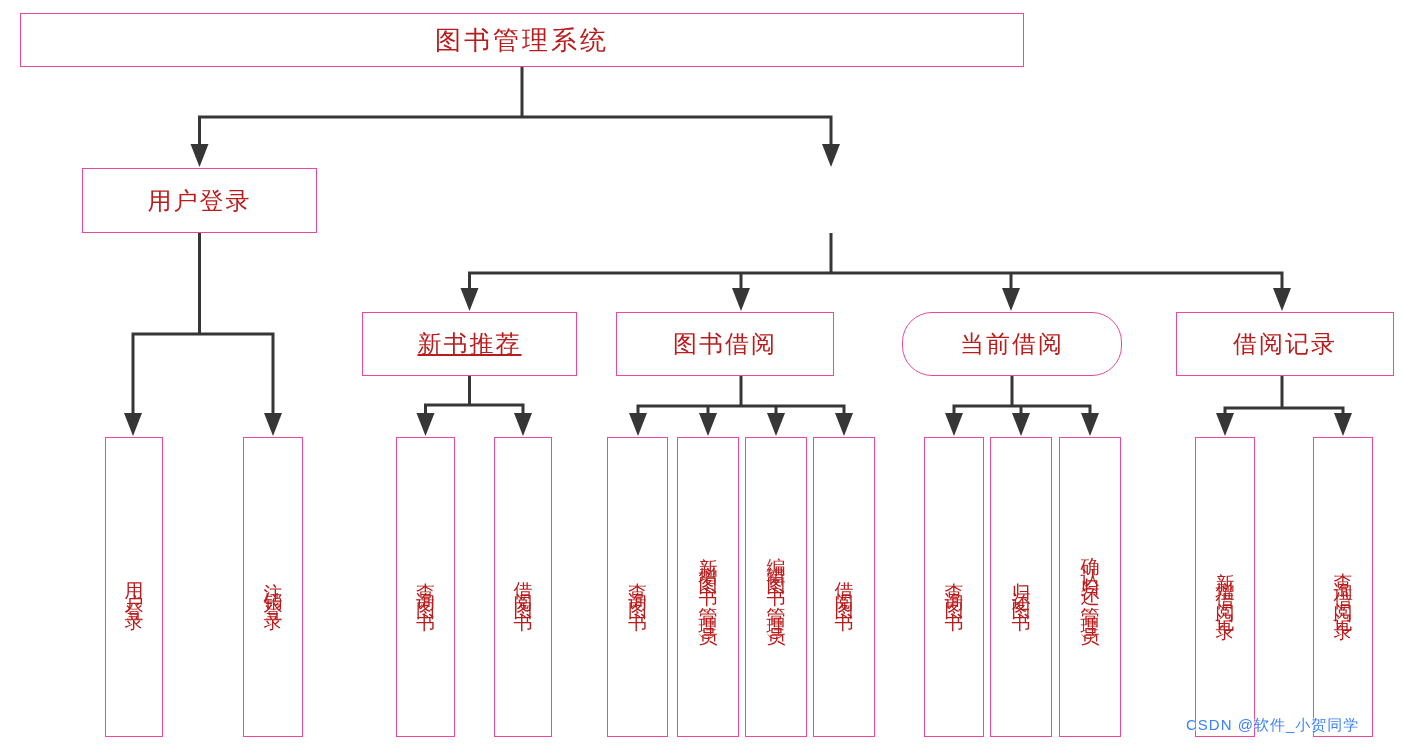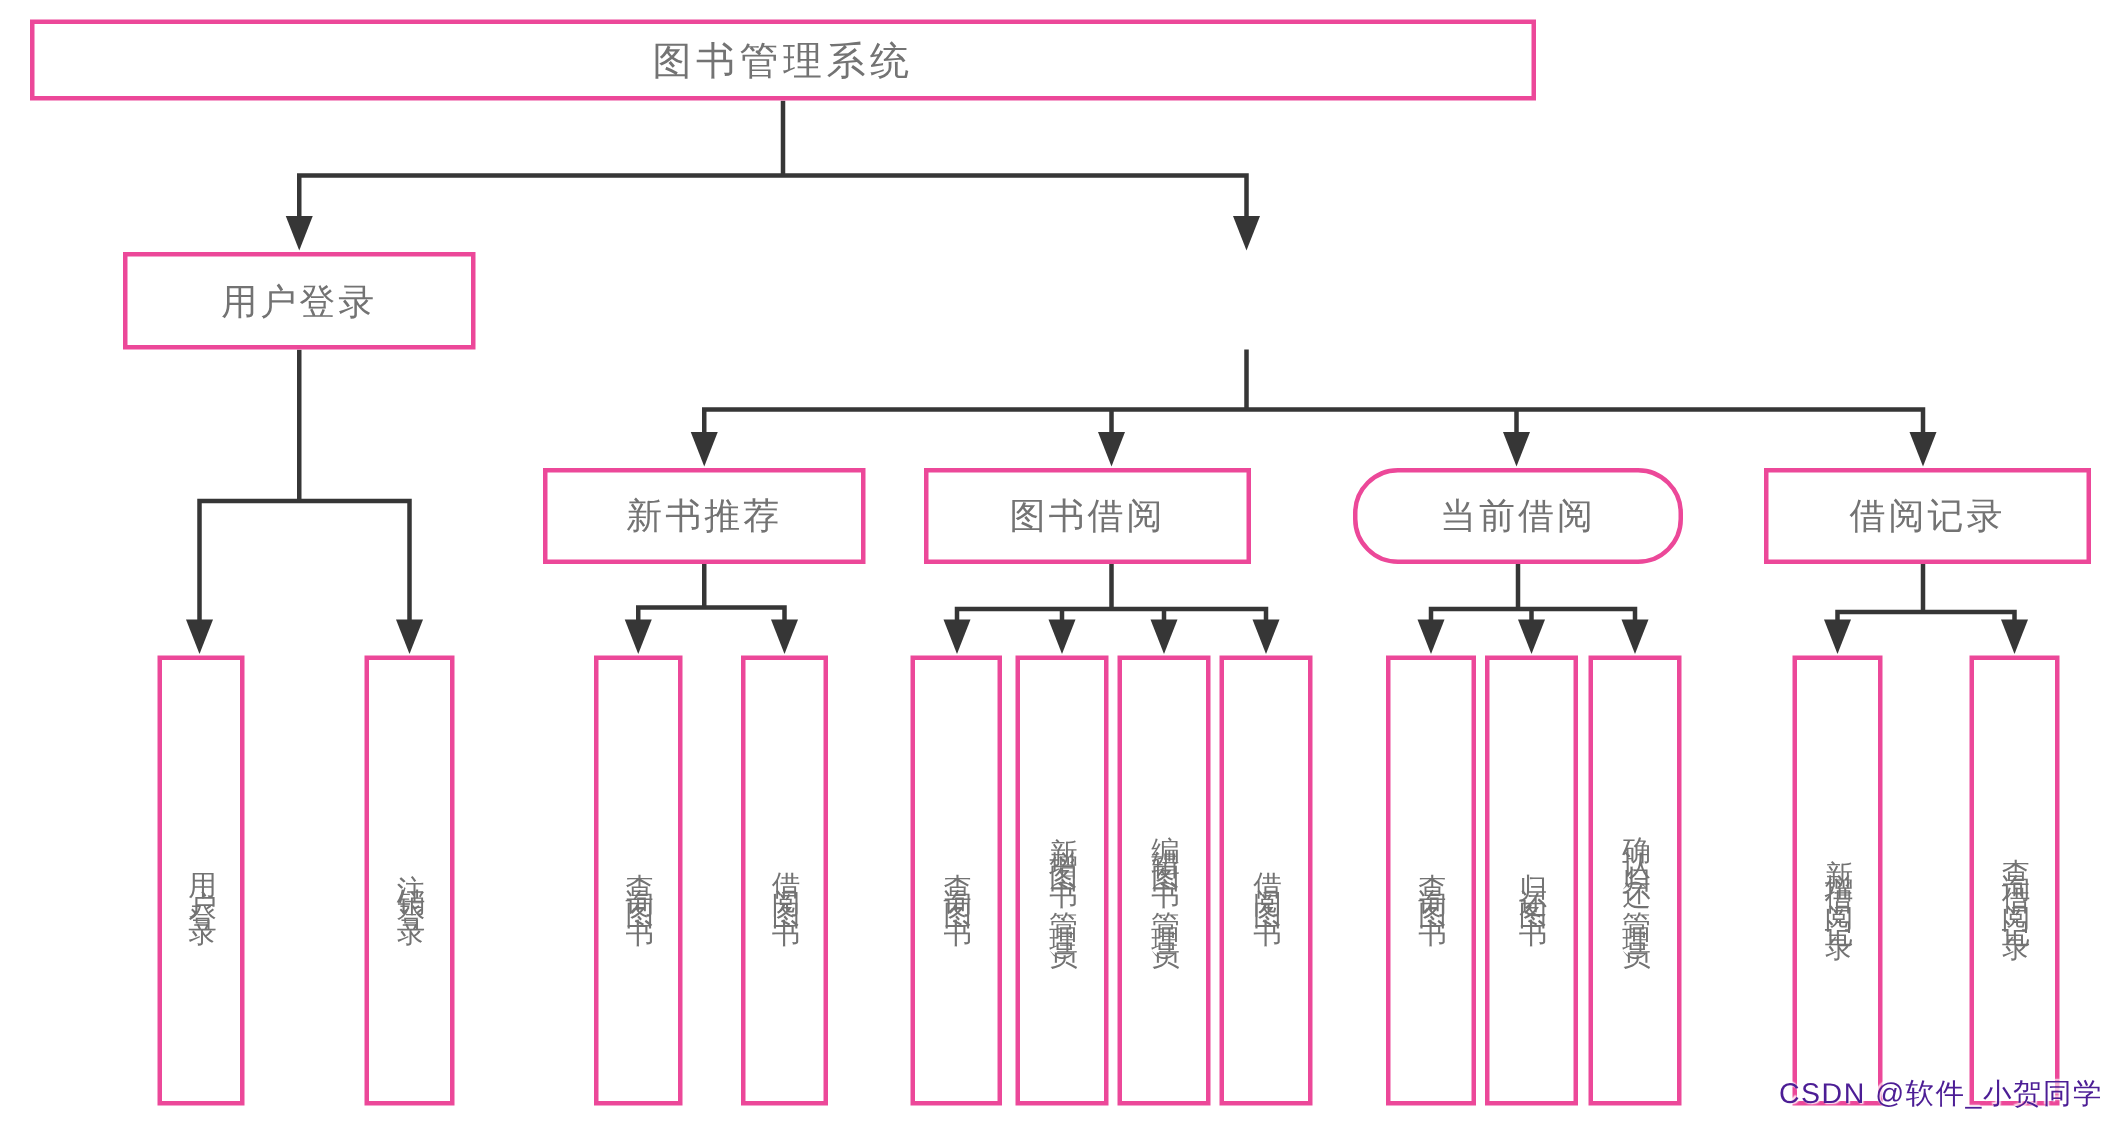--- a/index.html
+++ b/index.html
@@ -14,22 +14,22 @@
   }
   .wires {
     position: absolute;
     left: 0; top: 0;
     z-index: 0;
   }
   .node {
     position: absolute;
     box-sizing: border-box;
     background: #ffffff;
-    border: 3px solid #ec4899;
-    color: #737373;
+    border: 1px solid #ec4899;
+    color: #b91c1c;
     display: flex;
     align-items: center;
     justify-content: center;
     font-size: 24px;
     letter-spacing: 2px;
     z-index: 1;
     white-space: nowrap;
   }
   .node.root {
     left: 20px; top: 13px; width: 1004px; height: 54px;
@@ -42,23 +42,23 @@
     writing-mode: vertical-rl;
     text-orientation: mixed;
     font-size: 19px;
     letter-spacing: 10px;
     white-space: normal;
   }
   .watermark {
     position: absolute;
     left: 1186px; top: 716px;
     z-index: 5;
-    font-size: 19px;
+    font-size: 15px;
     letter-spacing: 1px;
-    color: #4c1d95;
+    color: #3b82f6;
     text-shadow: 1px 1px 1px rgba(255,255,255,0.95), -1px -1px 1px rgba(255,255,255,0.95);
     white-space: nowrap;
   }
 </style>
 </head>
 <body>
 
 <div class="canvas">
 
   <svg class="wires" width="1405" height="747" viewBox="0 0 1405 747">
@@ -98,21 +98,21 @@
       <path d="M1081,413 L1099,413 L1090,436 Z"></path>
       <path d="M1216,413 L1234,413 L1225,436 Z"></path>
       <path d="M1334,413 L1352,413 L1343,436 Z"></path>
     </g>
   </svg>
 
   <div class="node root">图书管理系统</div>
 
   <div class="node lvl2" style="left:82px; width:235px;">用户登录</div>
 
-  <div class="node lvl3" style="left:362px; width:215px;">新书推荐</div>
+  <div class="node lvl3" style="left:362px; width:215px;text-decoration:underline;">新书推荐</div>
   <div class="node lvl3" style="left:616px; width:218px;">图书借阅</div>
   <div class="node lvl3" style="left:902px; width:220px;border-radius:30px;">当前借阅</div>
   <div class="node lvl3" style="left:1176px; width:218px;font-family:Liberation Mono, monospace;">借阅记录</div>
 
   <div class="node leaf" style="left:105px; width:58px;">用户登录</div>
   <div class="node leaf" style="left:243px; width:60px;">注销登录</div>
 
   <div class="node leaf" style="left:396px; width:59px;">查询图书</div>
   <div class="node leaf" style="left:494px; width:58px;">借阅图书</div>
 

